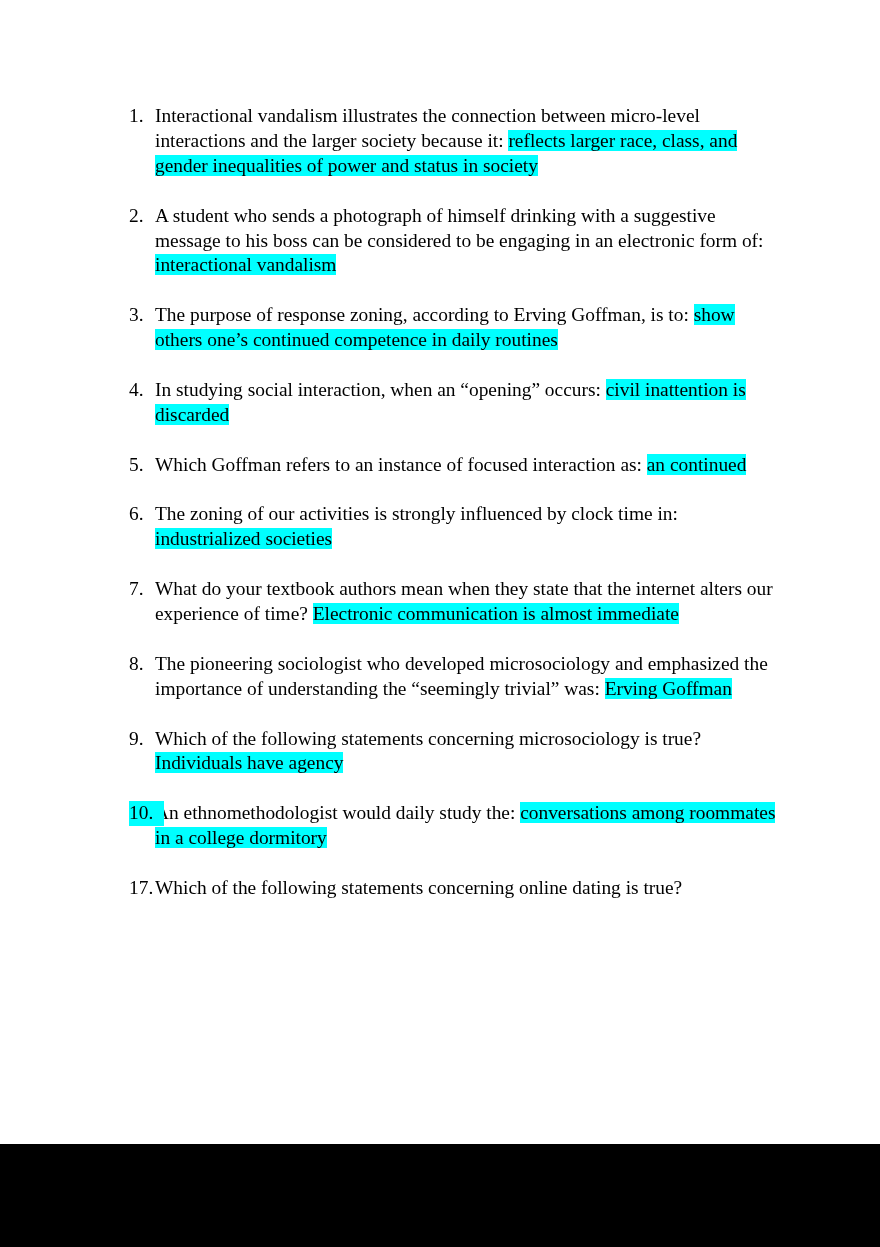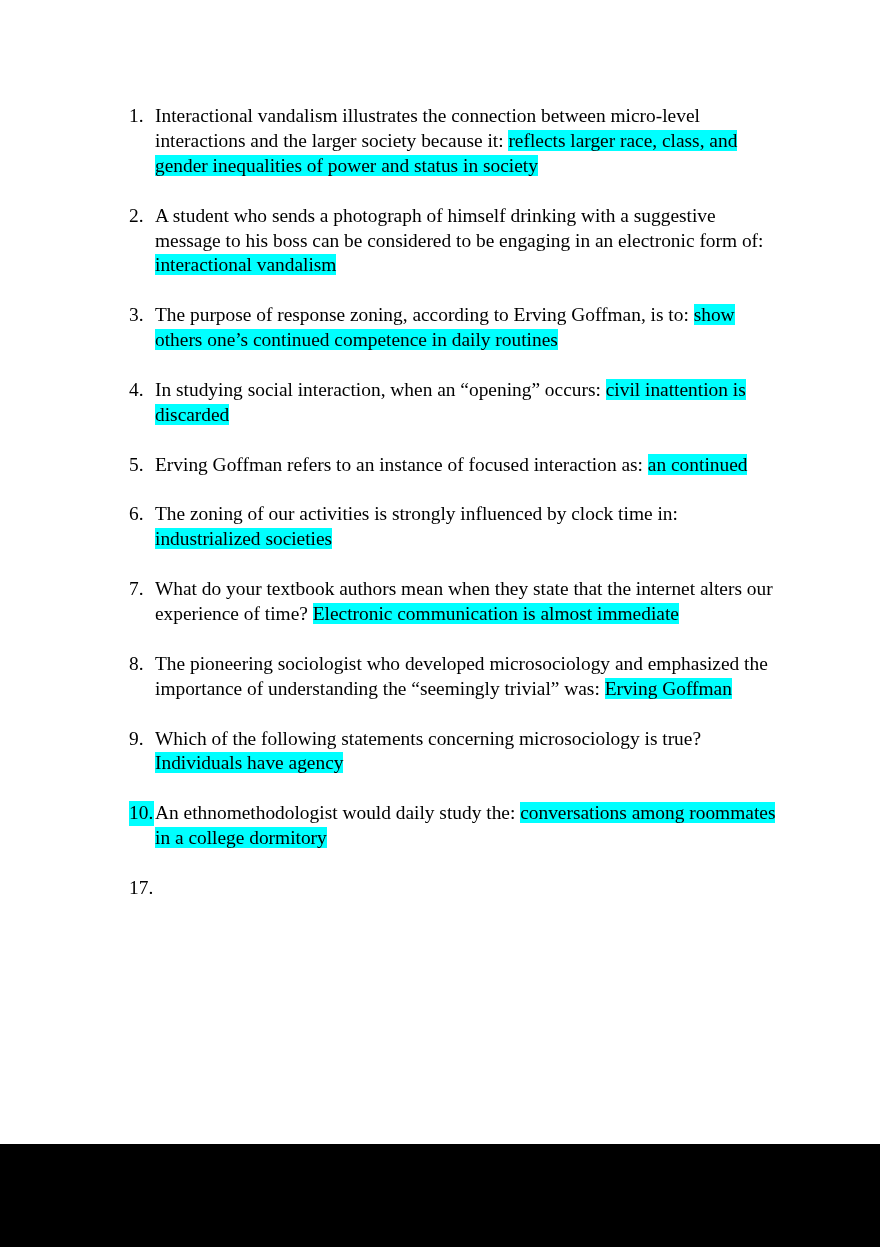--- a/index.html
+++ b/index.html
@@ -37,54 +37,54 @@
       margin: 0 0 24.9px 0;
     }
     .num {
       position: absolute;
       left: 129px;
       top: 0;
     }
     .hl {
       background: #00ffff;
     }
-    .num.hl { padding-right: 1px; text-align: center; }
+    .num.hl { padding-right: 11px; text-align: center; }
   </style>
 </head>
 <body>
 
 <div class="page">
   <ol class="list">
     <li class="item">
       <span class="num">1.</span><span>Interactional vandalism illustrates the connection between micro-level interactions and the larger society because it: </span><span class="hl">reflects larger race, class, and gender inequalities of power and status in society</span>
     </li>
     <li class="item">
       <span class="num">2.</span><span>A student who sends a photograph of himself drinking with a suggestive message to his boss can be considered to be engaging in an electronic form of: </span><span class="hl">interactional vandalism</span>
     </li>
     <li class="item">
       <span class="num">3.</span><span>The purpose of response zoning, according to Erving Goffman, is to: </span><span class="hl">show others one’s continued competence in daily routines</span>
     </li>
     <li class="item">
       <span class="num">4.</span><span>In studying social interaction, when an “opening” occurs: </span><span class="hl">civil inattention is discarded</span>
     </li>
     <li class="item">
-      <span class="num">5.</span><span>Erving Goffman refers to an instance of focused interaction as: </span><span class="hl">an continued</span>
+      <span class="num">5.</span><span>Which Goffman refers to an instance of focused interaction as: </span><span class="hl">an continued</span>
     </li>
     <li class="item">
       <span class="num">6.</span><span>The zoning of our activities is strongly influenced by clock time in: </span><span class="hl">industrialized societies</span>
     </li>
     <li class="item">
       <span class="num">7.</span><span>What do your textbook authors mean when they state that the internet alters our experience of time? </span><span class="hl">Electronic communication is almost immediate</span>
     </li>
     <li class="item">
       <span class="num">8.</span><span>The pioneering sociologist who developed microsociology and emphasized the importance of understanding the “seemingly trivial” was: </span><span class="hl">Erving Goffman</span>
     </li>
     <li class="item">
       <span class="num">9.</span><span>Which of the following statements concerning microsociology is true? </span><span class="hl">Individuals have agency</span>
     </li>
     <li class="item">
       <span class="num hl">10.</span><span>An ethnomethodologist would daily study the: </span><span class="hl">conversations among roommates in a college dormitory</span>
     </li>
     <li class="item">
-      <span class="num">17.</span>
+      <span class="num">17.</span><span>Which of the following statements concerning online dating is true?</span>
     </li>
   </ol>
 </div>
 
 </body></html>

